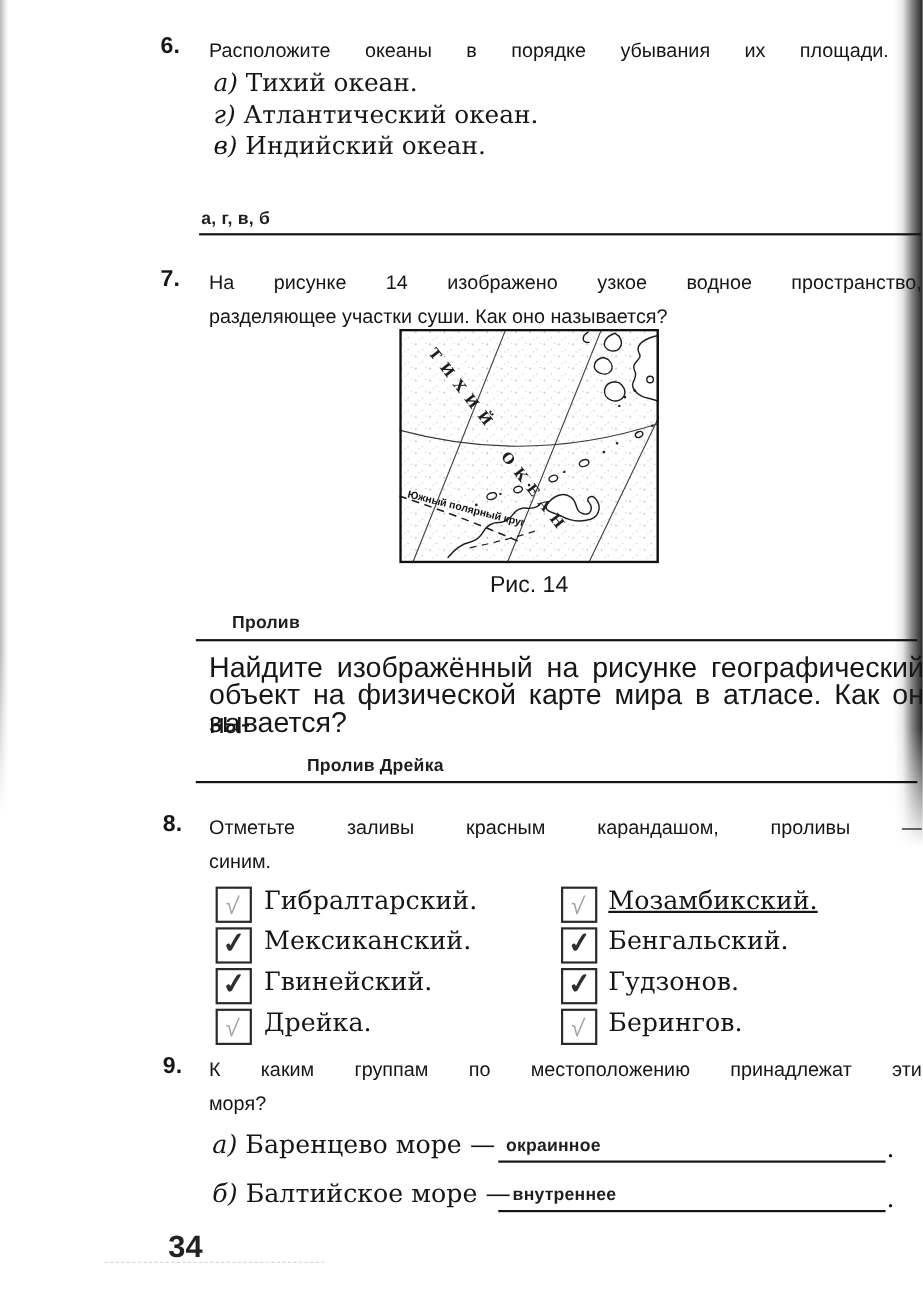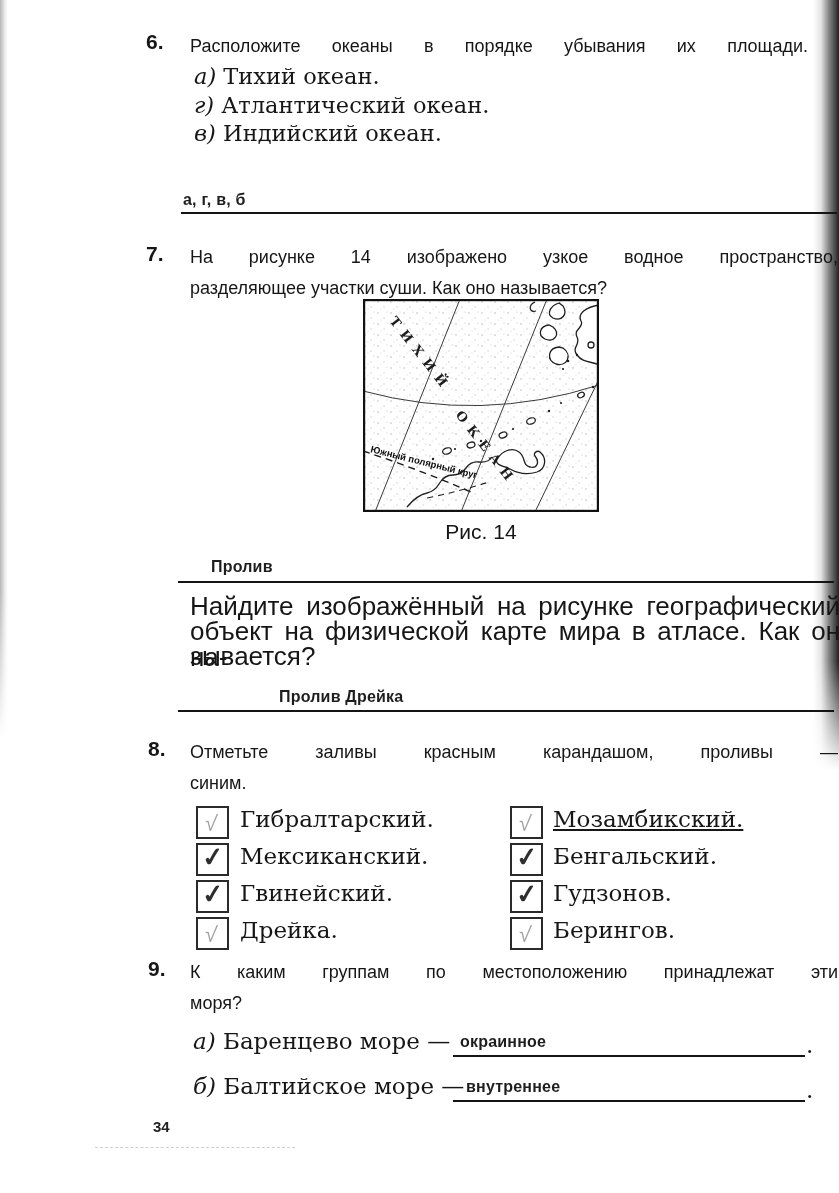--- a/index.html
+++ b/index.html
@@ -34,21 +34,21 @@
   .caption{width:236px;text-align:center;font-size:21px;}
 
   .cb{width:29px;height:29px;border:2px solid #2a2a2a;background:#fff;}
   .cb .check{position:absolute;left:4px;top:-5px;font-size:26px;line-height:34px;}
   .cb .check.dark{color:#2e2e2e;font-weight:bold;transform:rotate(-6deg);}
   .cb .check.light{color:#a2a2a2;font-weight:normal;font-size:22px;top:-1px;left:7px;transform:rotate(6deg);}
   .cblabel{font-family:"DejaVu Serif","Liberation Serif",serif;font-size:23px;}
 
   .t9row{font-family:"DejaVu Serif","Liberation Serif",serif;font-size:23px;white-space:nowrap;}
   .t9row i{font-style:italic;}
-  .pagenum{font-size:15px;font-weight:bold;color:#222;}
+  .pagenum{font-size:28px;font-weight:bold;color:#222;}
 
   .ocean-label{font-family:"DejaVu Serif",serif;font-size:13px;font-weight:bold;letter-spacing:7px;fill:#1d1d1d;}
   .polar-label{font-family:"Liberation Sans",sans-serif;font-size:9.5px;font-weight:bold;fill:#101010;}
 </style>
 </head>
 <body>
 
 <div class="abs edge-left"></div>
 <div class="abs edge-right"></div>
 <div class="abs noise-dash"></div>

